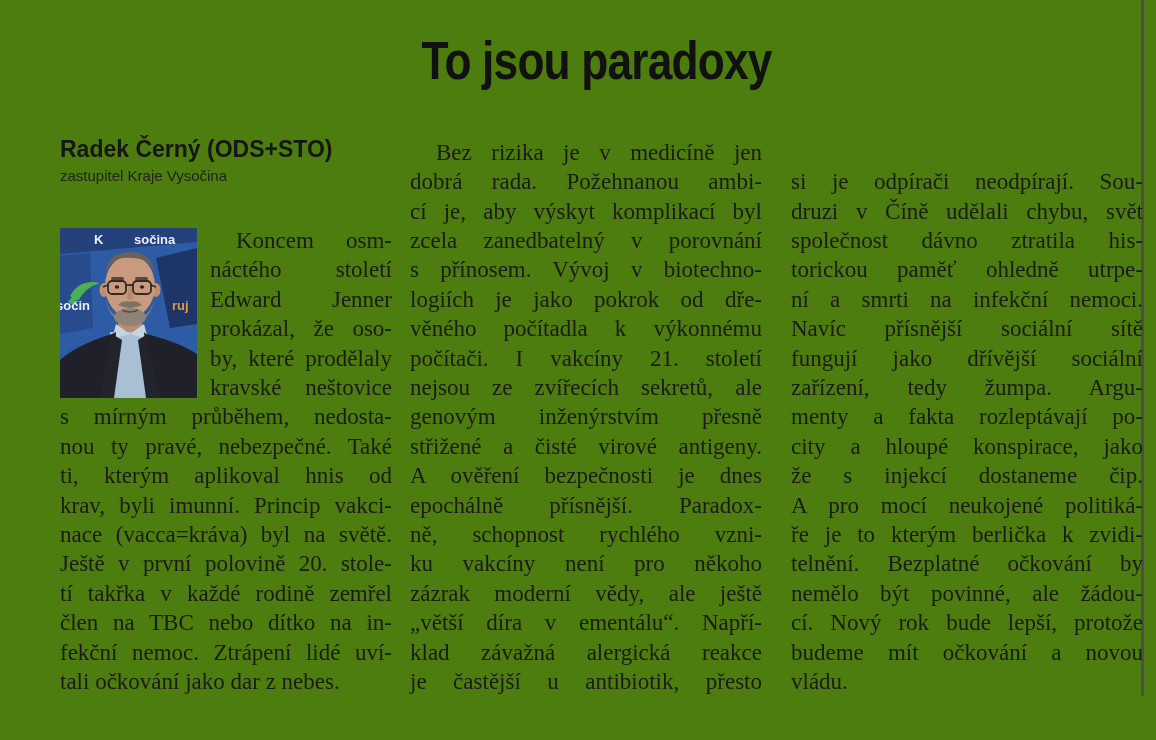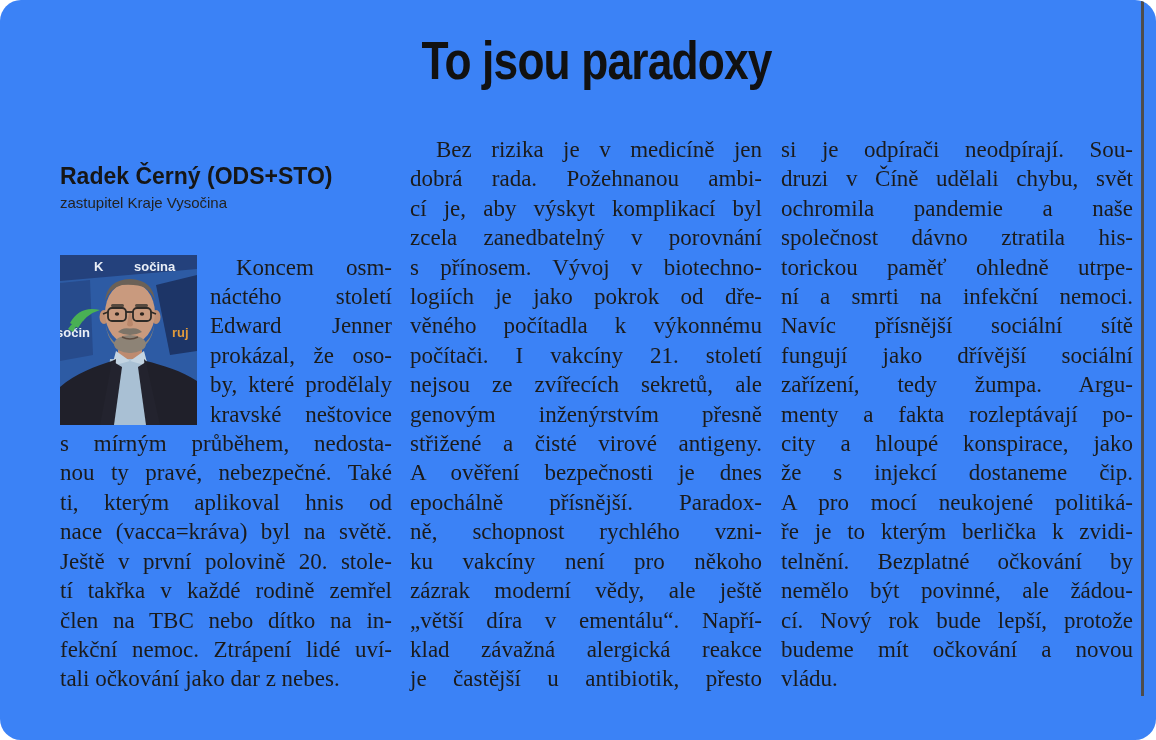--- a/index.html
+++ b/index.html
@@ -1,22 +1,21 @@
 <!DOCTYPE html>
 <html><head>
 <meta charset="utf-8">
 <style>
   html, body { margin: 0; padding: 0; background: #ffffff; }
   .page {
     position: relative;
     width: 1156px; height: 740px;
-    background: #3b82f6;
+    background: #4d7c0f;
     overflow: hidden;
     font-family: "Liberation Serif", serif;
-    border-radius: 21px;
   }
   .vrule {
     position: absolute;
     left: 1141px; top: 0;
     width: 3px; height: 696px;
   }
   .headline-wrap {
     position: absolute;
     left: 60px; top: 30px; width: 1073px;
     text-align: center;
@@ -34,21 +33,21 @@
     white-space: nowrap;
   }
   .columns {
     position: absolute;
     left: 60px; top: 135px; width: 1073px;
     display: flex;
     align-items: flex-end;
   }
   .col { flex: 0 0 auto; }
   .col1 { width: 332px; margin-right: 18px; }
-  .col2 { width: 352px; margin-right: 19px; }
+  .col2 { width: 352px; margin-right: 29px; }
   .col3 { width: 352px; }
   .byline-name {
     font-family: "Liberation Sans", sans-serif;
     font-weight: bold;
     font-size: 23px; line-height: 28px;
     color: #161616;
   }
   .byline-role {
     font-family: "Liberation Sans", sans-serif;
     font-size: 15px; line-height: 26px;
@@ -134,20 +133,21 @@
         </figure>
       <div class="line indent">Koncem osm-</div>
           <div class="line">náctého století</div>
           <div class="line">Edward Jenner</div>
           <div class="line">prokázal, že oso-</div>
           <div class="line">by, které prodělaly</div>
           <div class="line">kravské neštovice</div>
           <div class="line">s mírným průběhem, nedosta-</div>
           <div class="line">nou ty pravé, nebezpečné. Také</div>
           <div class="line">ti, kterým aplikoval hnis od</div>
+          <div class="line">krav, byli imunní. Princip vakci-</div>
           <div class="line">nace (vacca=kráva) byl na světě.</div>
           <div class="line">Ještě v první polovině 20. stole-</div>
           <div class="line">tí takřka v každé rodině zemřel</div>
           <div class="line">člen na TBC nebo dítko na in-</div>
           <div class="line">fekční nemoc. Ztrápení lidé uví-</div>
           <div class="line last">tali očkování jako dar z nebes.</div>
         </div>
     </div>
 
     <div class="col col2">
@@ -171,21 +171,20 @@
           <div class="line">„větší díra v ementálu“. Napří-</div>
           <div class="line">klad závažná alergická reakce</div>
           <div class="line">je častější u antibiotik, přesto</div>
         </div>
     </div>
 
     <div class="col col3">
       <div class="body-text">
           <div class="line">si je odpírači neodpírají. Sou-</div>
           <div class="line">druzi v Číně udělali chybu, svět</div>
-          <div class="line">ochromila pandemie a naše</div>
           <div class="line">společnost dávno ztratila his-</div>
           <div class="line">torickou paměť ohledně utrpe-</div>
           <div class="line">ní a smrti na infekční nemoci.</div>
           <div class="line">Navíc přísnější sociální sítě</div>
           <div class="line">fungují jako dřívější sociální</div>
           <div class="line">zařízení, tedy žumpa. Argu-</div>
           <div class="line">menty a fakta rozleptávají po-</div>
           <div class="line">city a hloupé konspirace, jako</div>
           <div class="line">že s injekcí dostaneme čip.</div>
           <div class="line">A pro mocí neukojené politiká-</div>

